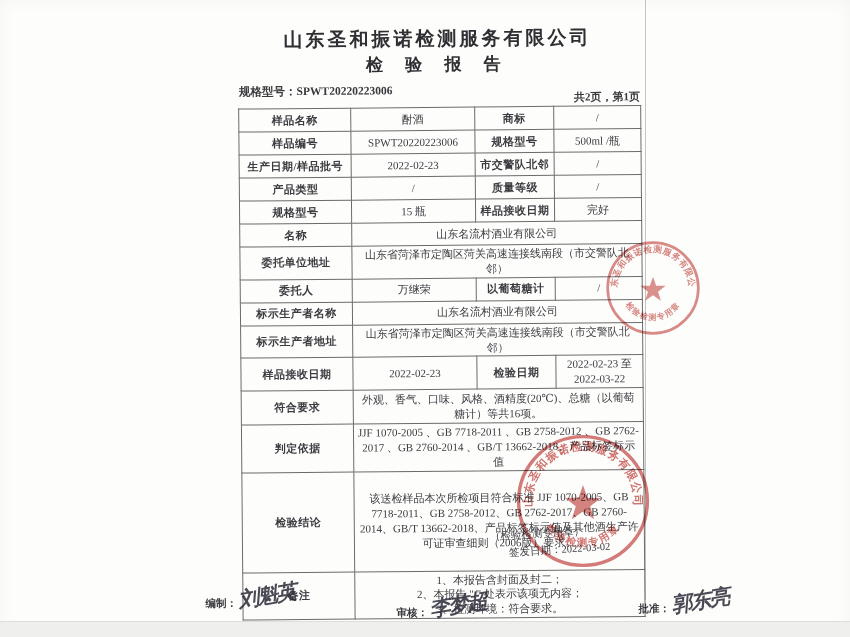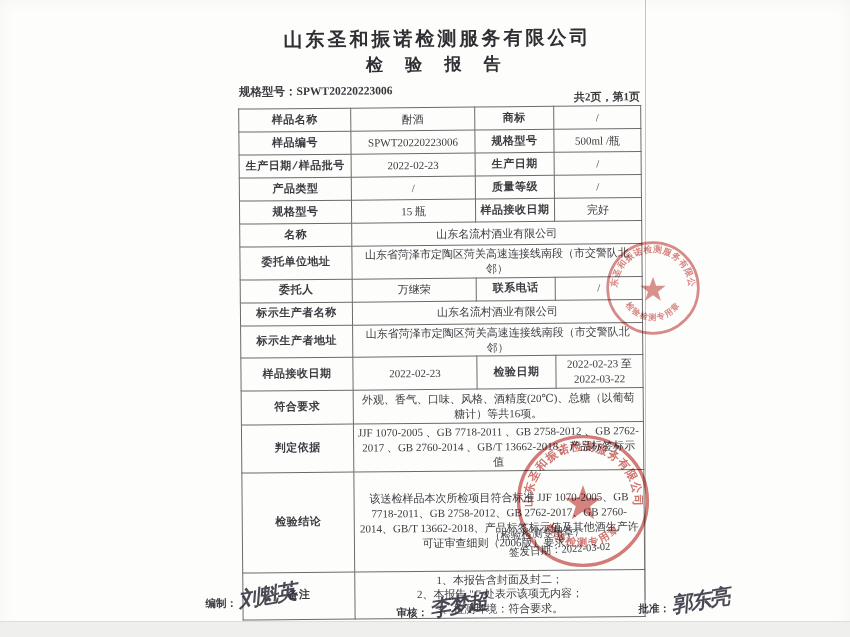--- a/index.html
+++ b/index.html
@@ -13,21 +13,21 @@
   .company{position:absolute;left:160px;width:560px;top:26px;text-align:center;
            font-size:19px;font-weight:bold;letter-spacing:3px;color:#2f2f33;}
   .rtitle{position:absolute;left:160px;width:560px;top:53px;text-align:center;
           font-size:17px;font-weight:bold;letter-spacing:9px;color:#2f2f33;}
   .repno{position:absolute;left:241px;top:83px;font-size:11.5px;font-weight:bold;color:#3a3a3e;}
   .pgn{position:absolute;left:430px;width:212px;top:91px;text-align:right;font-size:11px;font-weight:bold;color:#3a3a3e;}
 
   table.rep{position:absolute;left:240px;top:107px;width:402px;border-collapse:collapse;table-layout:fixed;}
   table.rep td{border:1px solid #6b6b6b;font-size:11px;color:#3b3b40;text-align:center;
                padding:1px 3px;vertical-align:middle;line-height:1.35;}
-  td.lab{font-weight:bold;letter-spacing:.5px;font-family:Liberation Mono, monospace;}
+  td.lab{font-weight:bold;letter-spacing:.5px;}
   td.left{text-align:left;padding:2px 7px;}
   tr.r-s{height:23px;} tr.r-m{height:28px;} tr.r-l{height:34px;}
   tr.r-concl{height:100px;} tr.r-rem{height:44px;}
   td.concl-cell{position:relative;vertical-align:top;}
   .stamp-note{position:absolute;right:60px;bottom:28px;font-size:10.5px;transform:rotate(-3deg);}
   .issue-date{position:absolute;right:34px;bottom:12px;font-size:10.5px;transform:rotate(-3deg);}
   .rem-line{display:block;}
 
   .sig-block{position:absolute;font-size:10.5px;font-weight:bold;color:#3b3b40;white-space:nowrap;}
   .sig{display:inline-block;font-size:21px;font-weight:bold;color:#32323f;letter-spacing:-2px;
@@ -65,21 +65,21 @@
       </tr>
       <tr class="r-s">
         <td class="lab">样品编号</td>
         <td>SPWT20220223006</td>
         <td class="lab">规格型号</td>
         <td>500ml /瓶</td>
       </tr>
       <tr class="r-s">
         <td class="lab">生产日期/样品批号</td>
         <td>2022-02-23</td>
-        <td class="lab">生产日期</td>
+        <td class="lab">市交警队北邻</td>
         <td>/</td>
       </tr>
       <tr class="r-s">
         <td class="lab">产品类型</td>
         <td>/</td>
         <td class="lab">质量等级</td>
         <td>/</td>
       </tr>
       <tr class="r-s">
         <td class="lab">规格型号</td>
@@ -91,21 +91,21 @@
         <td class="lab">名称</td>
         <td colspan="3">山东名流村酒业有限公司</td>
       </tr>
       <tr class="r-s">
         <td class="lab">委托单位地址</td>
         <td colspan="3">山东省菏泽市定陶区菏关高速连接线南段（市交警队北邻）</td>
       </tr>
       <tr class="r-s">
         <td class="lab">委托人</td>
         <td>万继荣</td>
-        <td class="lab">联系电话</td>
+        <td class="lab">以葡萄糖计</td>
         <td>/</td>
       </tr>
       <tr class="r-s">
         <td class="lab">标示生产者名称</td>
         <td colspan="3">山东名流村酒业有限公司</td>
       </tr>
       <tr class="r-s">
         <td class="lab">标示生产者地址</td>
         <td colspan="3">山东省菏泽市定陶区菏关高速连接线南段（市交警队北邻）</td>
       </tr>

